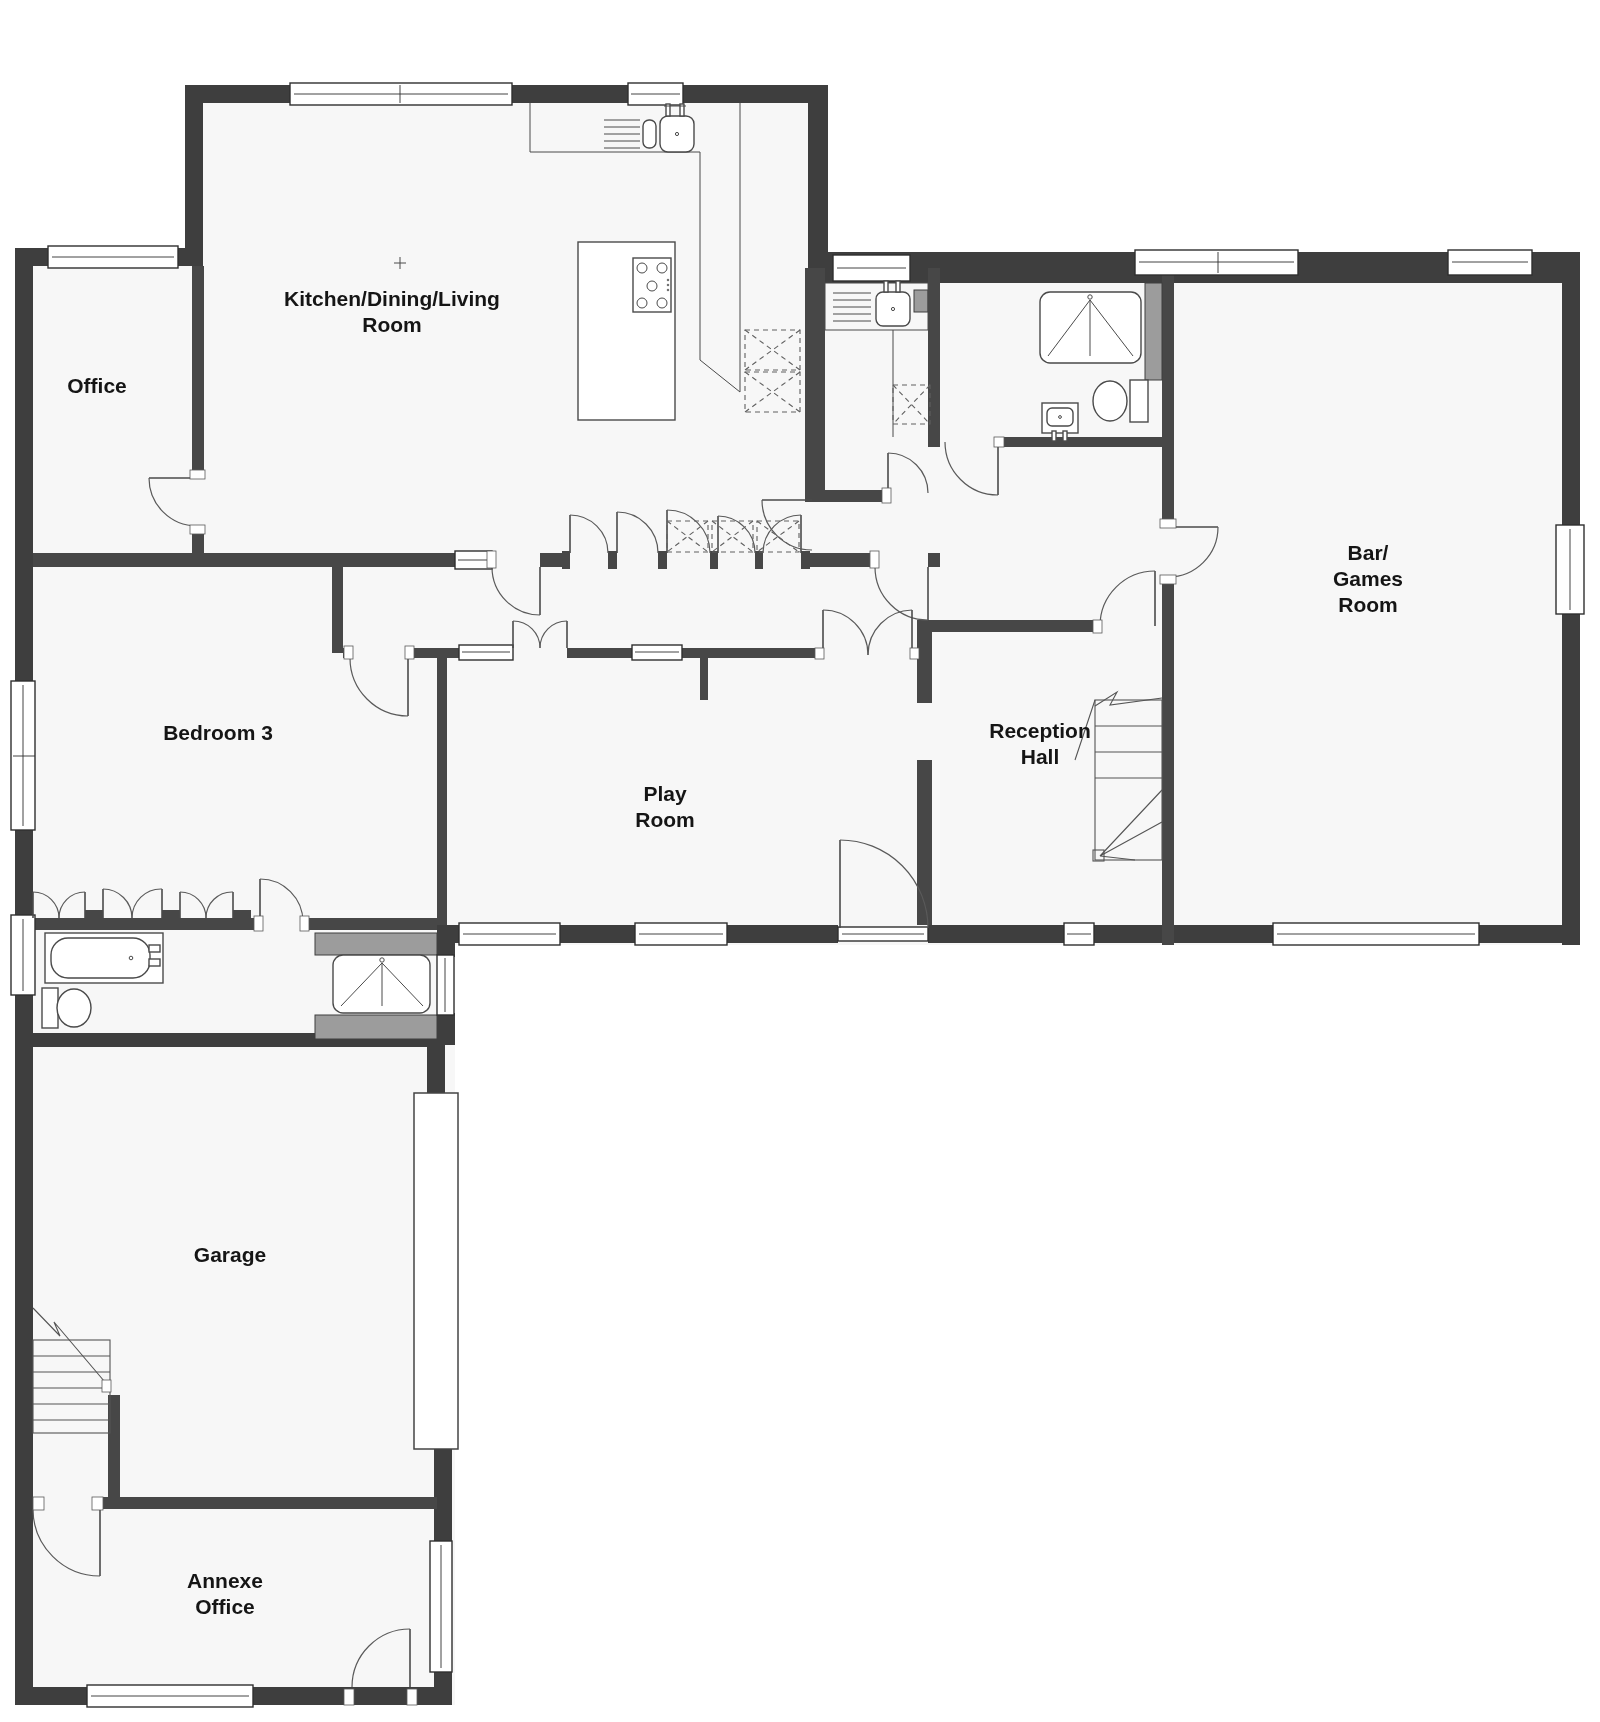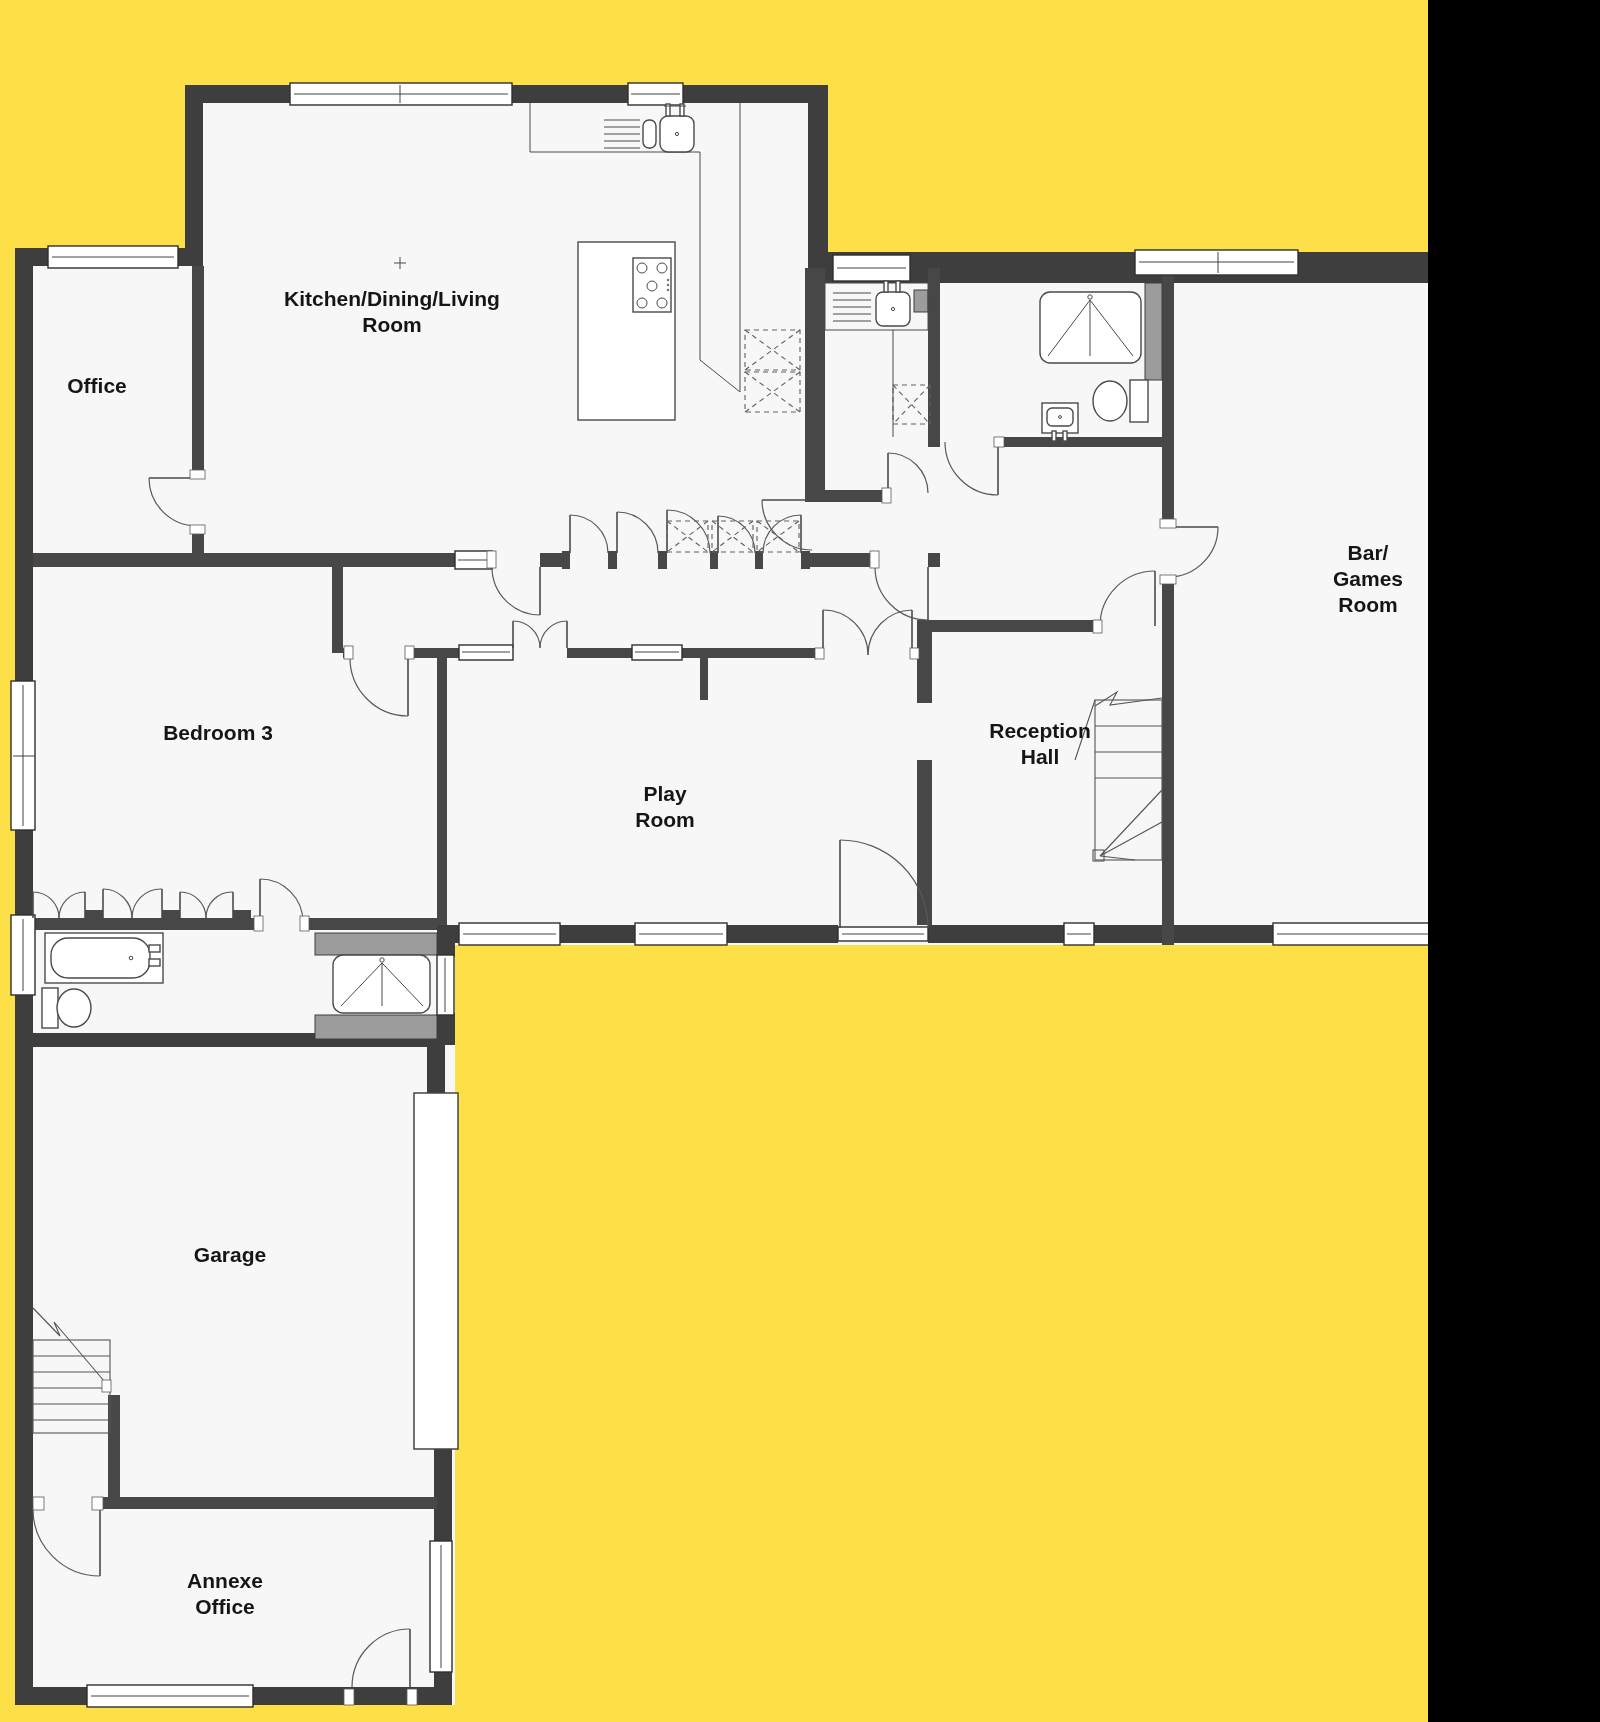--- a/index.html
+++ b/index.html
@@ -1,16 +1,16 @@
 <!DOCTYPE html>
 <html><head>
 <meta charset="utf-8">
 <style>
   html,body{margin:0;padding:0;background:#000;}
-  .stage{position:relative;width:1428px;height:1722px;background:#fde047;overflow:hidden;
+  .stage{position:relative;width:1600px;height:1722px;background:#ffffff;overflow:hidden;
          font-family:"Liberation Sans", sans-serif;text-decoration:underline;}
   svg{display:block}
   .floor{fill:#f7f7f7;}
   .wall{fill:#3e3e3e;}
   .wall2{fill:#474747;}
   .gray{fill:#9c9c9c;stroke:#3e3e3e;stroke-width:1;}
   .win{fill:#ffffff;stroke:#2f2f2f;stroke-width:1.4;}
   .winline{stroke:#2f2f2f;stroke-width:0.9;fill:none;}
   .fix{fill:#ffffff;stroke:#4a4a4a;stroke-width:1.4;}
   .fixthin{fill:none;stroke:#4a4a4a;stroke-width:1;}

